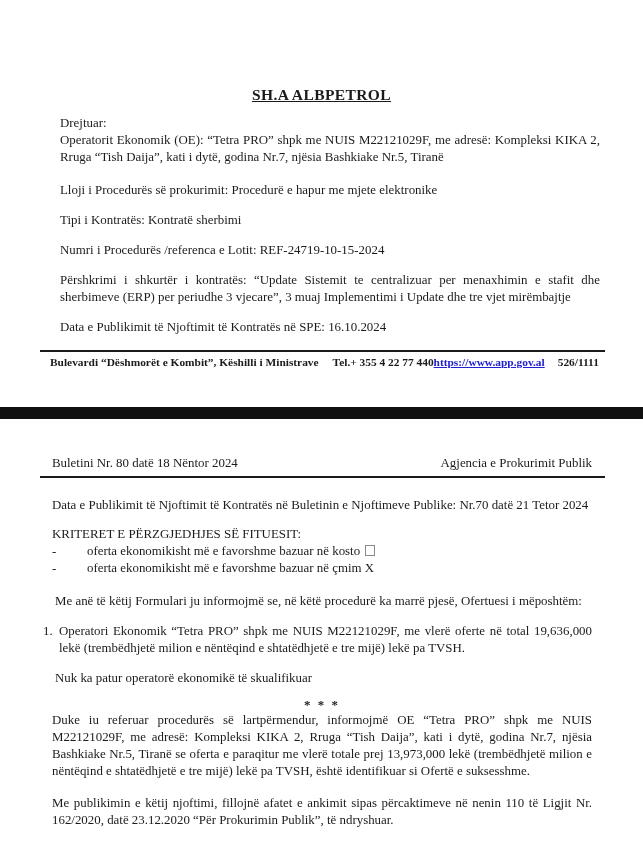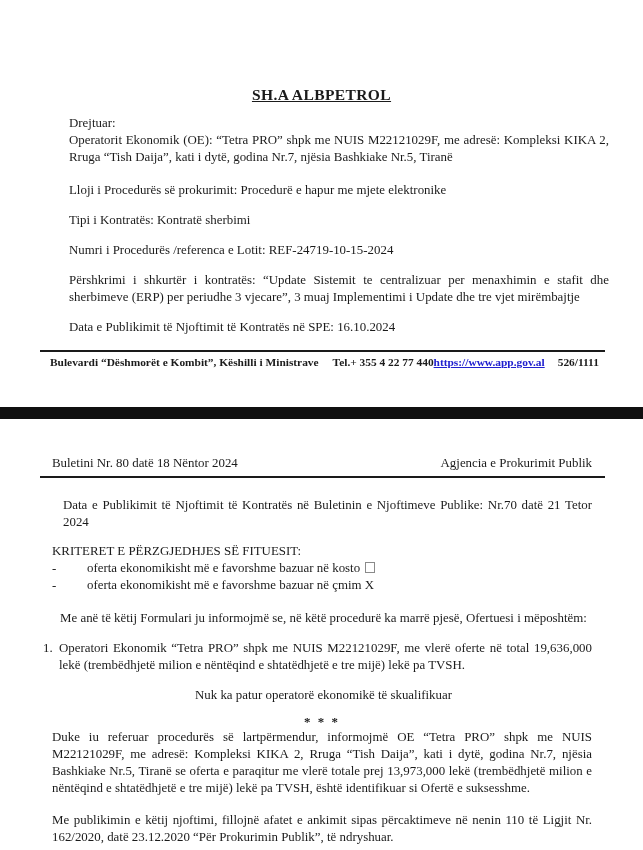--- a/index.html
+++ b/index.html
@@ -8,28 +8,28 @@
     font-family:"Liberation Serif","DejaVu Serif",serif;
     color:#1b1b1b;overflow:hidden;
   }
   .abs{position:absolute;}
   
   #doc-title{
     top:76px;left:0;right:0;text-align:center;
     font-size:15.5px;font-weight:bold;letter-spacing:.4px;
     text-decoration:underline;
   }
-  #p1-body{top:115px;left:69px;width:540px;}
+  #p1-body{top:115px;left:60px;width:540px;}
   #p2-body{top:497px;left:52px;width:540px;}
   .para{
     margin:0 0 13px 0;font-size:12.9px;line-height:17px;
     text-align:justify;
   }
   .para.gap-lg{margin-bottom:16px;}
-  .para.gap-sm{margin-bottom:12px;margin-left:11px;}
+  .para.gap-sm{margin-bottom:12px;}
   .para.gap-xs{margin-bottom:11px;}
   .block{display:block;}
   .nowrap{white-space:nowrap;text-align:left;}
   
   .rule{left:40px;width:565px;height:2px;background:#1a1a1a;}
   #footer-rule{top:350px;}
   #header-rule{top:476px;}
   #separator-bar{top:407px;left:0;width:643px;height:12px;background:#101010;}
   
   #p1-footer{
@@ -49,21 +49,21 @@
   .bullet .dash{width:35px;flex:none;}
   .bullet .btext{flex:1;text-align:left;}
   .checkbox{
     display:inline-block;width:8px;height:9px;border:1px solid #8a8a8a;
     margin-left:5px;vertical-align:-1px;
   }
   
   .numbered{display:flex;margin-left:-9px;}
   .numbered .num{width:16px;flex:none;}
   .numbered .ntext{flex:1;text-align:justify;}
-  .indent-sm{margin-left:3px;text-align:center;}
+  .indent-sm{margin-left:3px;}
   
   .stars{
     margin:0;font-size:12.9px;line-height:14px;text-align:center;
     font-weight:bold;letter-spacing:2px;
   }
 </style>
 </head>
 <body>
 
 <h1 id="doc-title" class="abs">SH.A ALBPETROL</h1>

